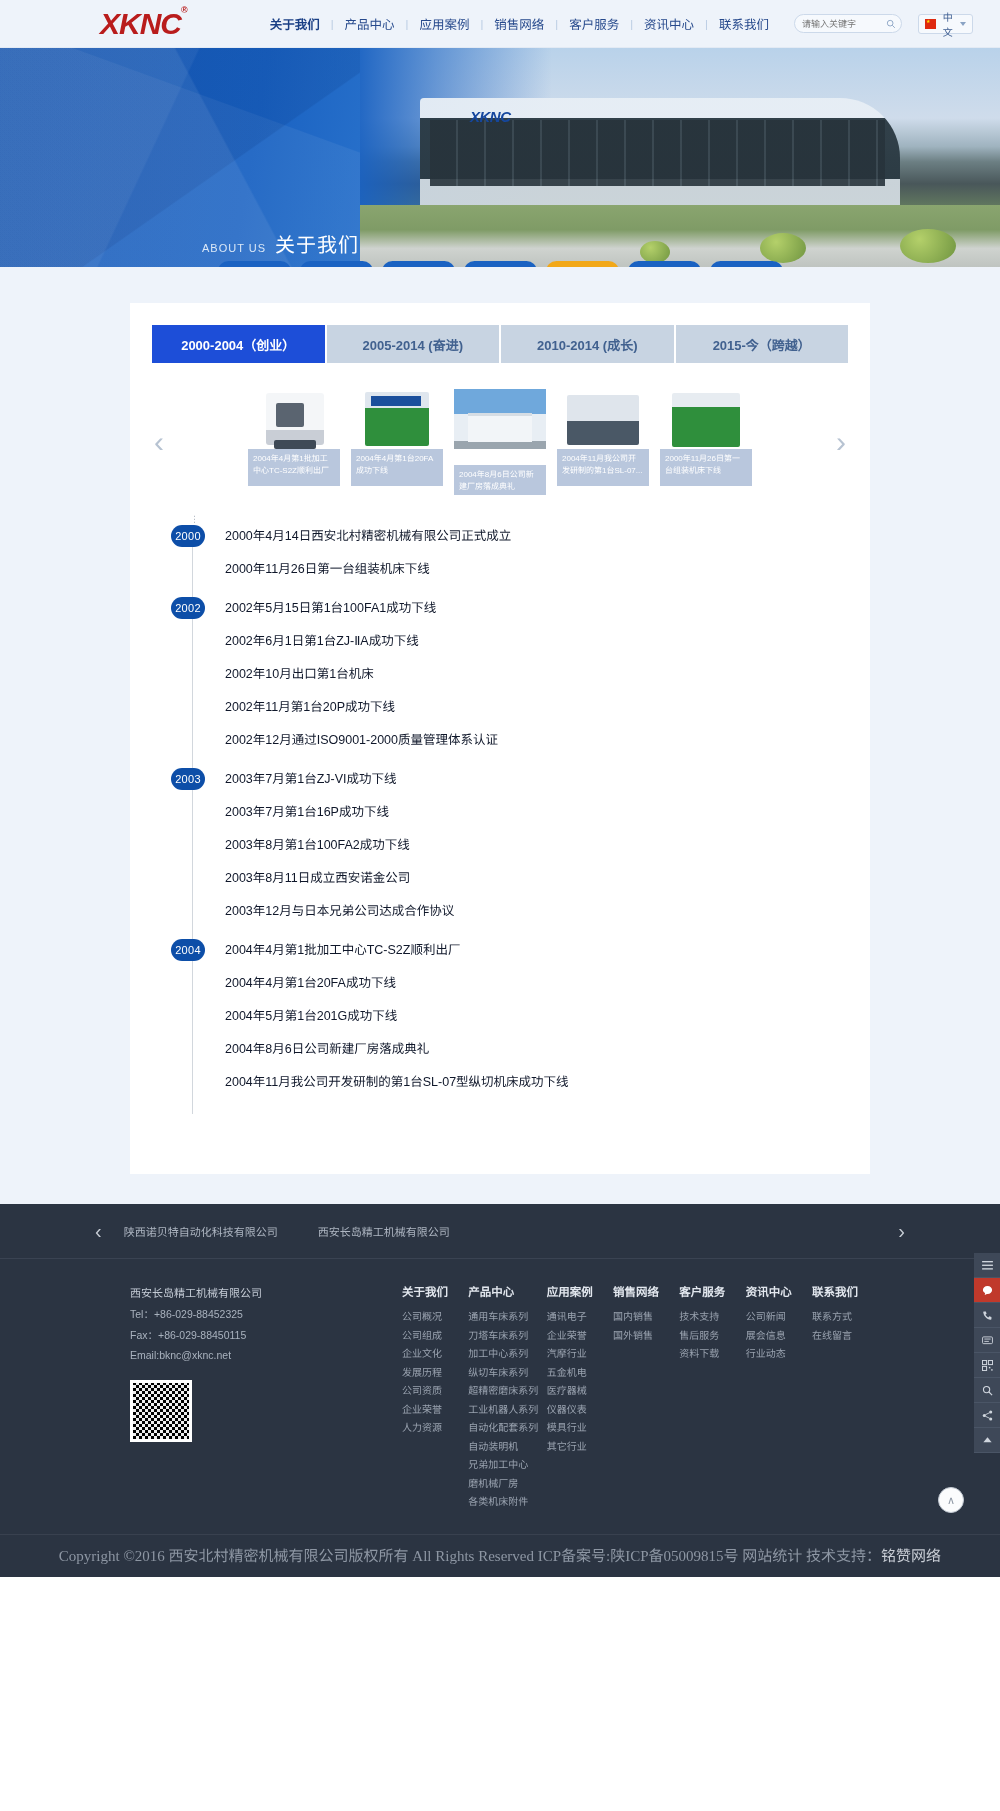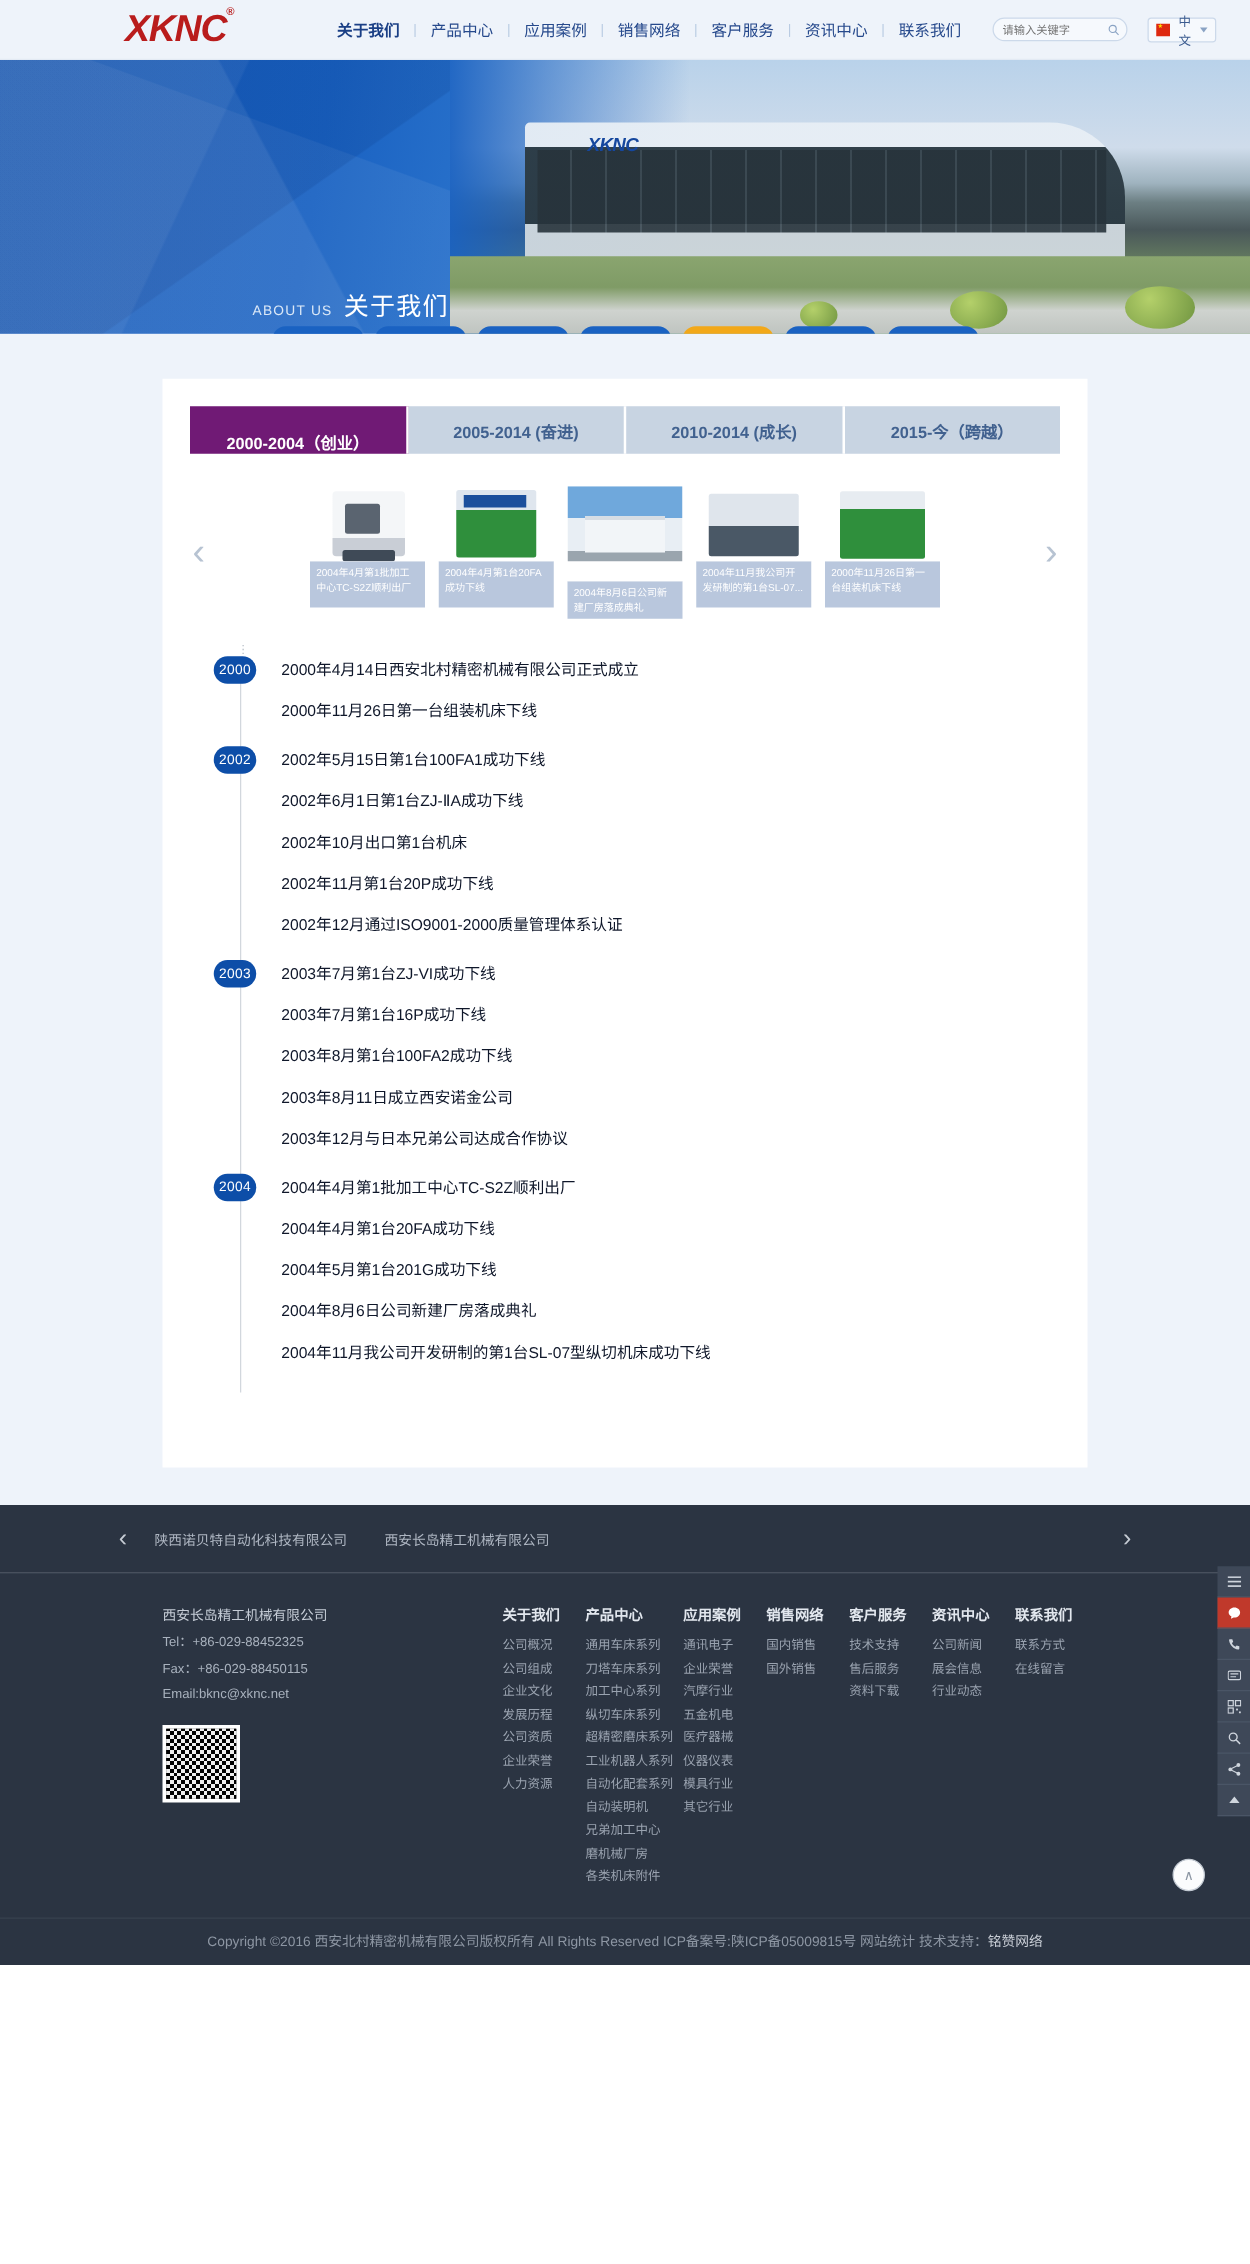--- a/index.html
+++ b/index.html
@@ -226,21 +226,21 @@
     align-items: center;
     justify-content: center;
     font-size: 13px;
     font-weight: bold;
     color: #41618f;
     background: #c8d4e2;
     cursor: pointer;
     border-right: 2px solid #fff;
   }
   .year-tab:last-child { border-right: 0; }
-  .year-tab.active { background: #701a75; color: #fff; align-items: flex-end; }
+  .year-tab.active { background: #1d4ed8; color: #fff; }
 
   
   .carousel {
     display: flex;
     align-items: center;
     padding: 26px 12px 10px;
     gap: 0;
   }
   .car-arrow {
     width: 34px;
@@ -343,21 +343,21 @@
   }
   .partner-arrow {
     color: #c6ccd4;
     font-size: 20px;
     cursor: pointer;
     user-select: none;
     line-height: 1;
   }
   .partner-list {
     display: flex;
-    gap: 30px;
+    gap: 40px;
     margin-left: 22px;
     flex: 1;
   }
   .partner-list a {
     color: #aeb6c2;
     font-size: 11px;
     text-decoration: none;
   }
   .footer {
     background: #2b3442;
@@ -400,23 +400,24 @@
     font-size: 10px;
     color: #9aa3b0;
     text-decoration: none;
     line-height: 1.85;
     white-space: nowrap;
   }
   .copyright {
     margin-top: 22px;
     border-top: 1px solid #39414f;
     text-align: center;
-    font-size: 11px;
+    font-size: 15px;
     color: #8d96a3;
     padding: 9px 0 12px;
+    font-family: Liberation Serif, serif;
   }
   .copyright a { color: #8d96a3; text-decoration: none; }
   .copyright .tech { color: #c7ccd4; }
 
   
   .rail {
     position: absolute;
     right: 0;
     top: 1253px;
     width: 26px;

